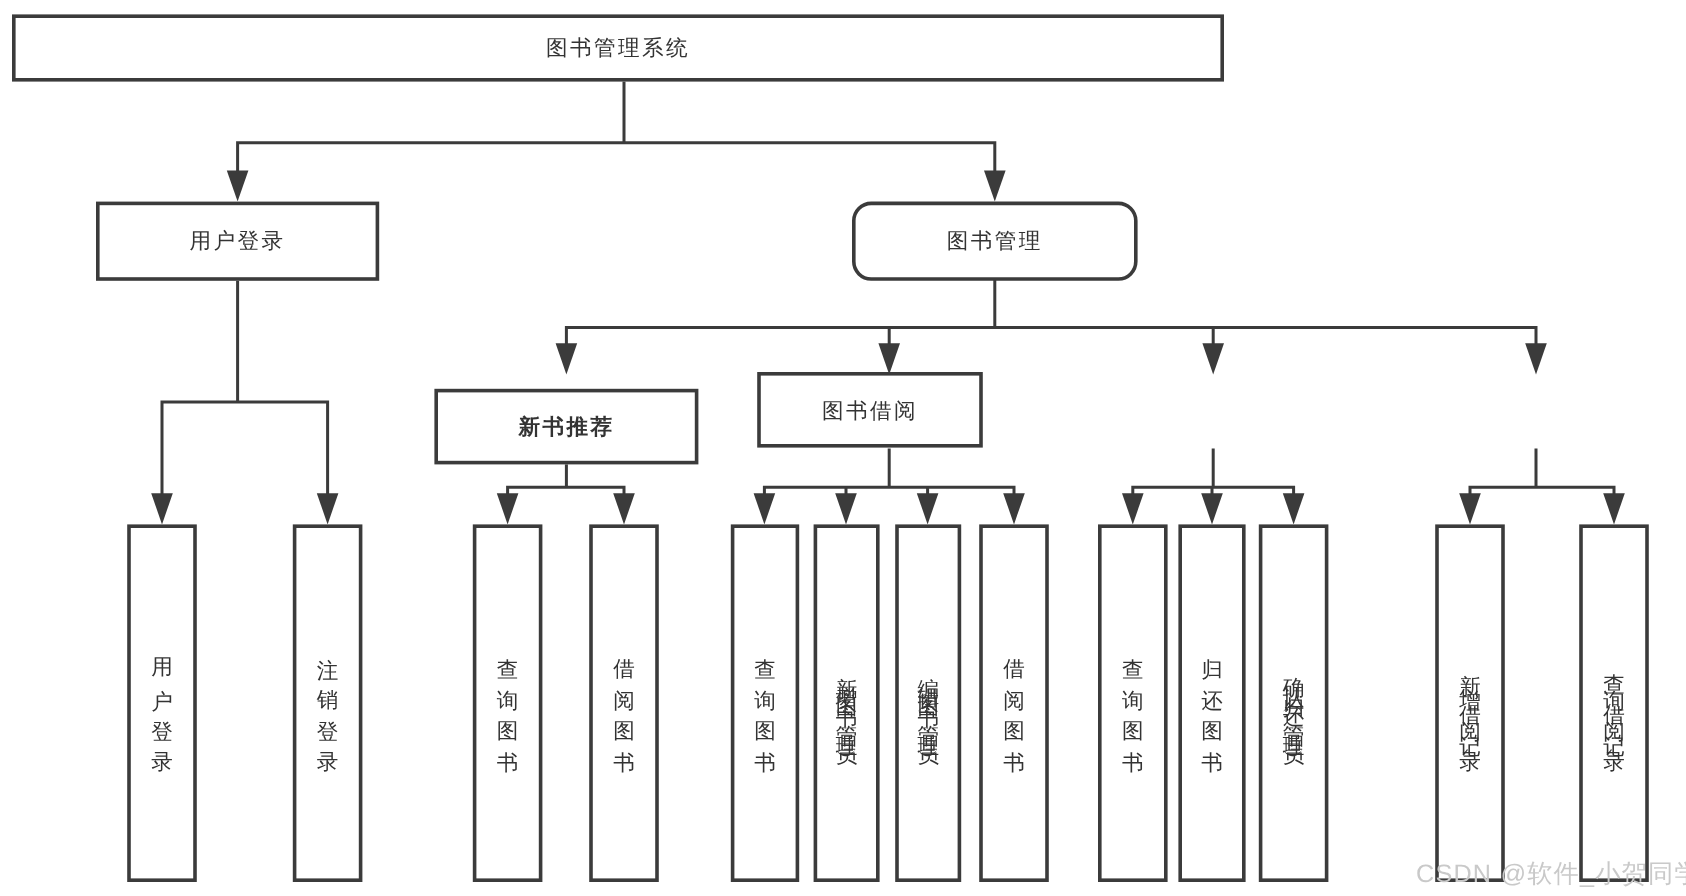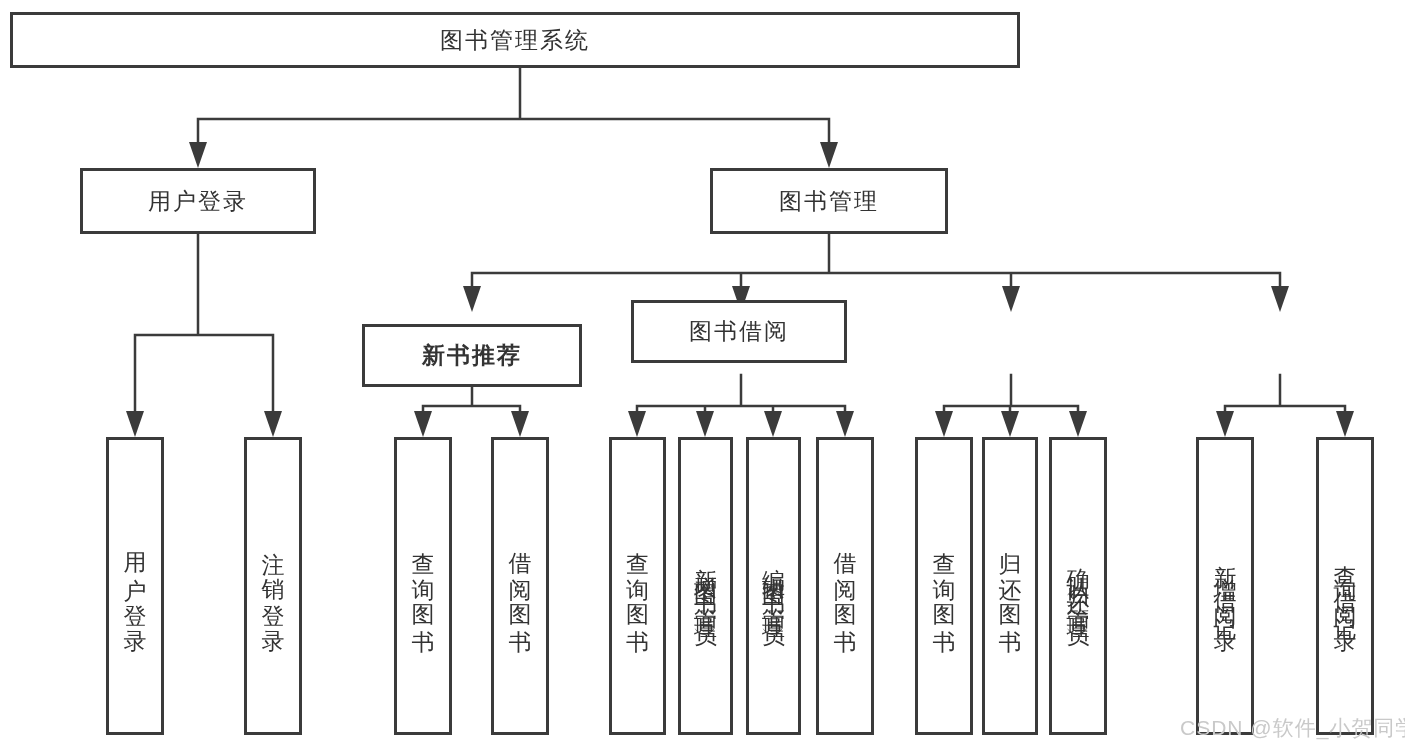--- a/index.html
+++ b/index.html
@@ -4,21 +4,21 @@
 <style>
   html,body{margin:0;padding:0;background:#ffffff;}
   .canvas{
     position:relative;width:1405px;height:747px;background:#ffffff;
     font-family:"Liberation Sans",sans-serif;overflow:hidden;color:#333333;
   }
   svg.wires{position:absolute;left:0;top:0;width:1405px;height:747px;z-index:0;}
   .box{
     position:absolute;box-sizing:border-box;background:#ffffff;
     border:3px solid #3b3b3b;display:flex;align-items:center;justify-content:center;
-    font-size:23px;color:#333333;z-index:1;overflow:hidden;white-space:nowrap;
+    font-size:18px;color:#333333;z-index:1;overflow:hidden;white-space:nowrap;
   }
   .hbox{letter-spacing:2px;}
   .vbox span{
     writing-mode:vertical-rl;text-orientation:mixed;line-height:1;display:block;
   }
   .ls4{letter-spacing:26px;}
   .ls6{letter-spacing:13px;}
   .lsL{letter-spacing:8px;}
   .watermark{
     position:absolute;left:1180px;top:714px;z-index:6;
@@ -59,24 +59,24 @@
       <polygon points="1001,411 1019,411 1010,437"></polygon>
       <polygon points="1069,411 1087,411 1078,437"></polygon>
       <polygon points="1216,411 1234,411 1225,437"></polygon>
       <polygon points="1336,411 1354,411 1345,437"></polygon>
     </g>
   </svg>
 
   <div class="box hbox" style="left:10px;top:12px;width:1010px;height:56px;">图书管理系统</div>
 
   <div class="box hbox" style="left:80px;top:168px;width:236px;height:66px;">用户登录</div>
-  <div class="box hbox" style="left:710px;top:168px;width:238px;height:66px;">图书管理</div>
+  <div class="box hbox" style="left:710px;top:168px;width:238px;height:66px;border-radius:16px;">图书管理</div>
 
   <div class="box hbox" style="left:362px;top:324px;width:220px;height:63px;font-weight:bold;">新书推荐</div>
-  <div class="box hbox" style="left:631px;top:300px;width:216px;height:63px;">图书借阅</div>
+  <div class="box hbox" style="left:631px;top:310px;width:188px;height:63px;">图书借阅</div>
 
   <div class="box vbox" style="left:106px;top:437px;width:58px;height:298px;">
     <span class="ls4">用户登录</span>
   </div>
   <div class="box vbox" style="left:244px;top:437px;width:58px;height:298px;">
     <span class="ls4">注销登录</span>
   </div>
 
   <div class="box vbox" style="left:394px;top:437px;width:58px;height:298px;">
     <span class="ls4">查询图书</span>

